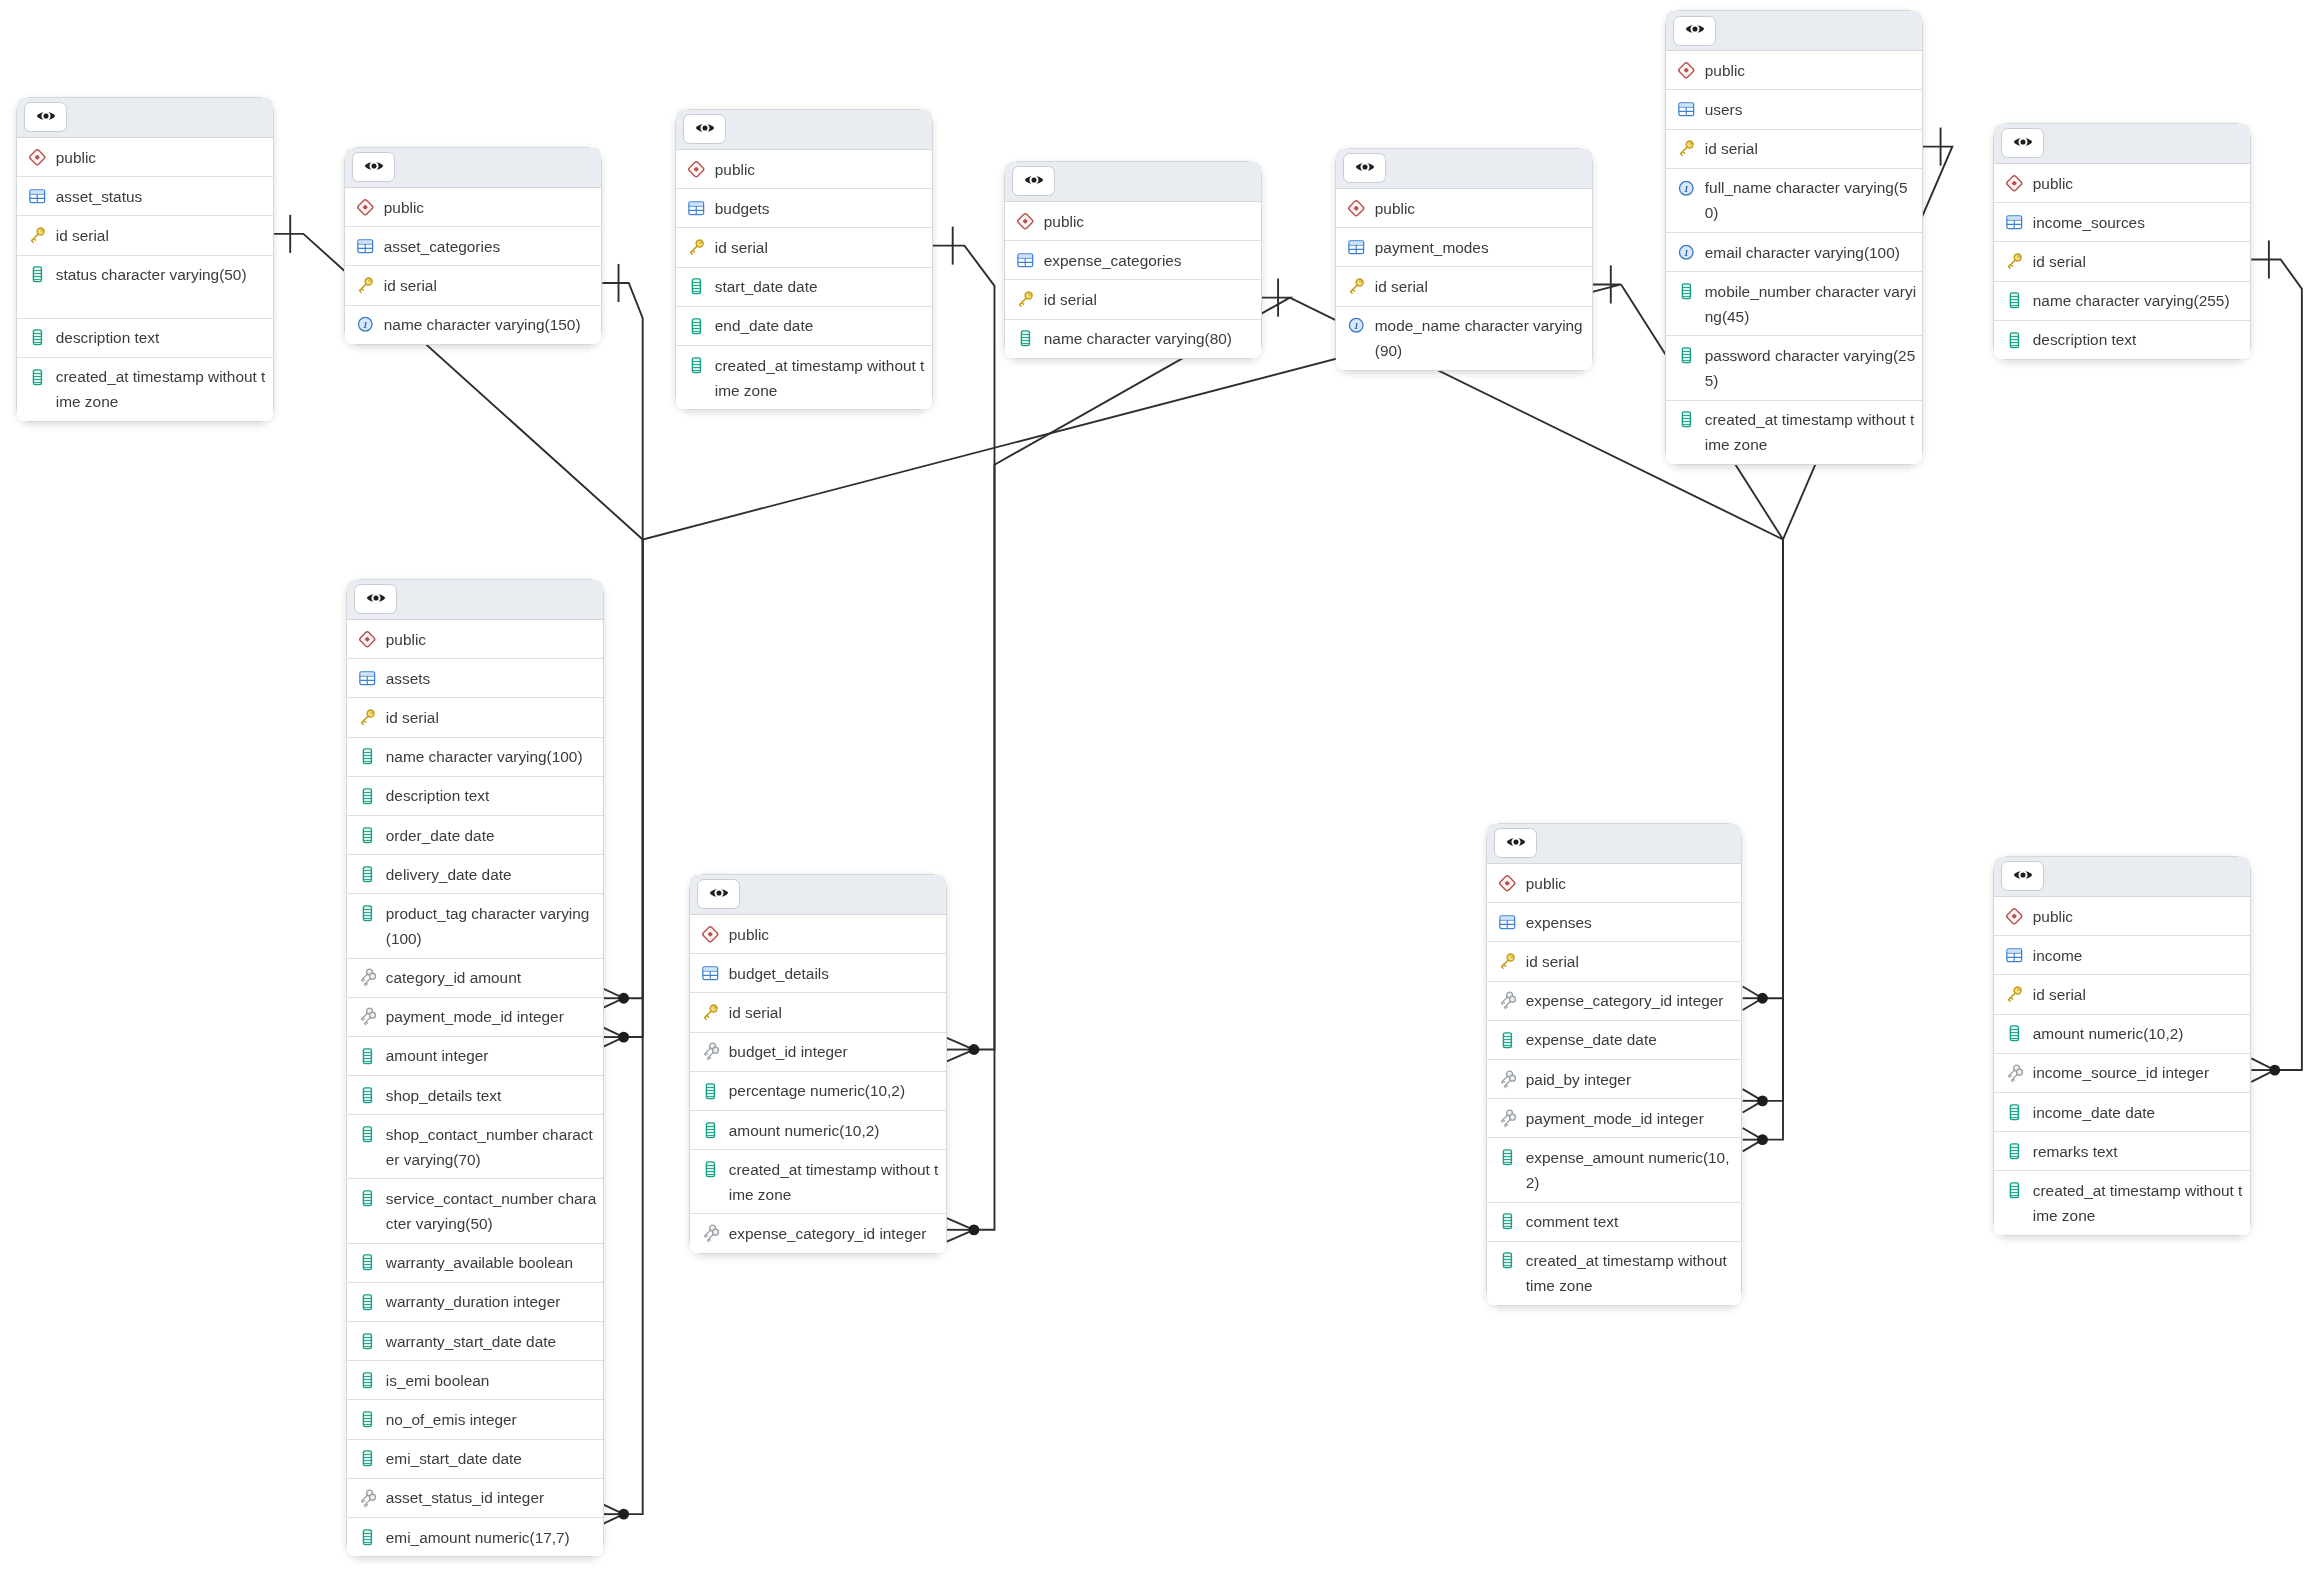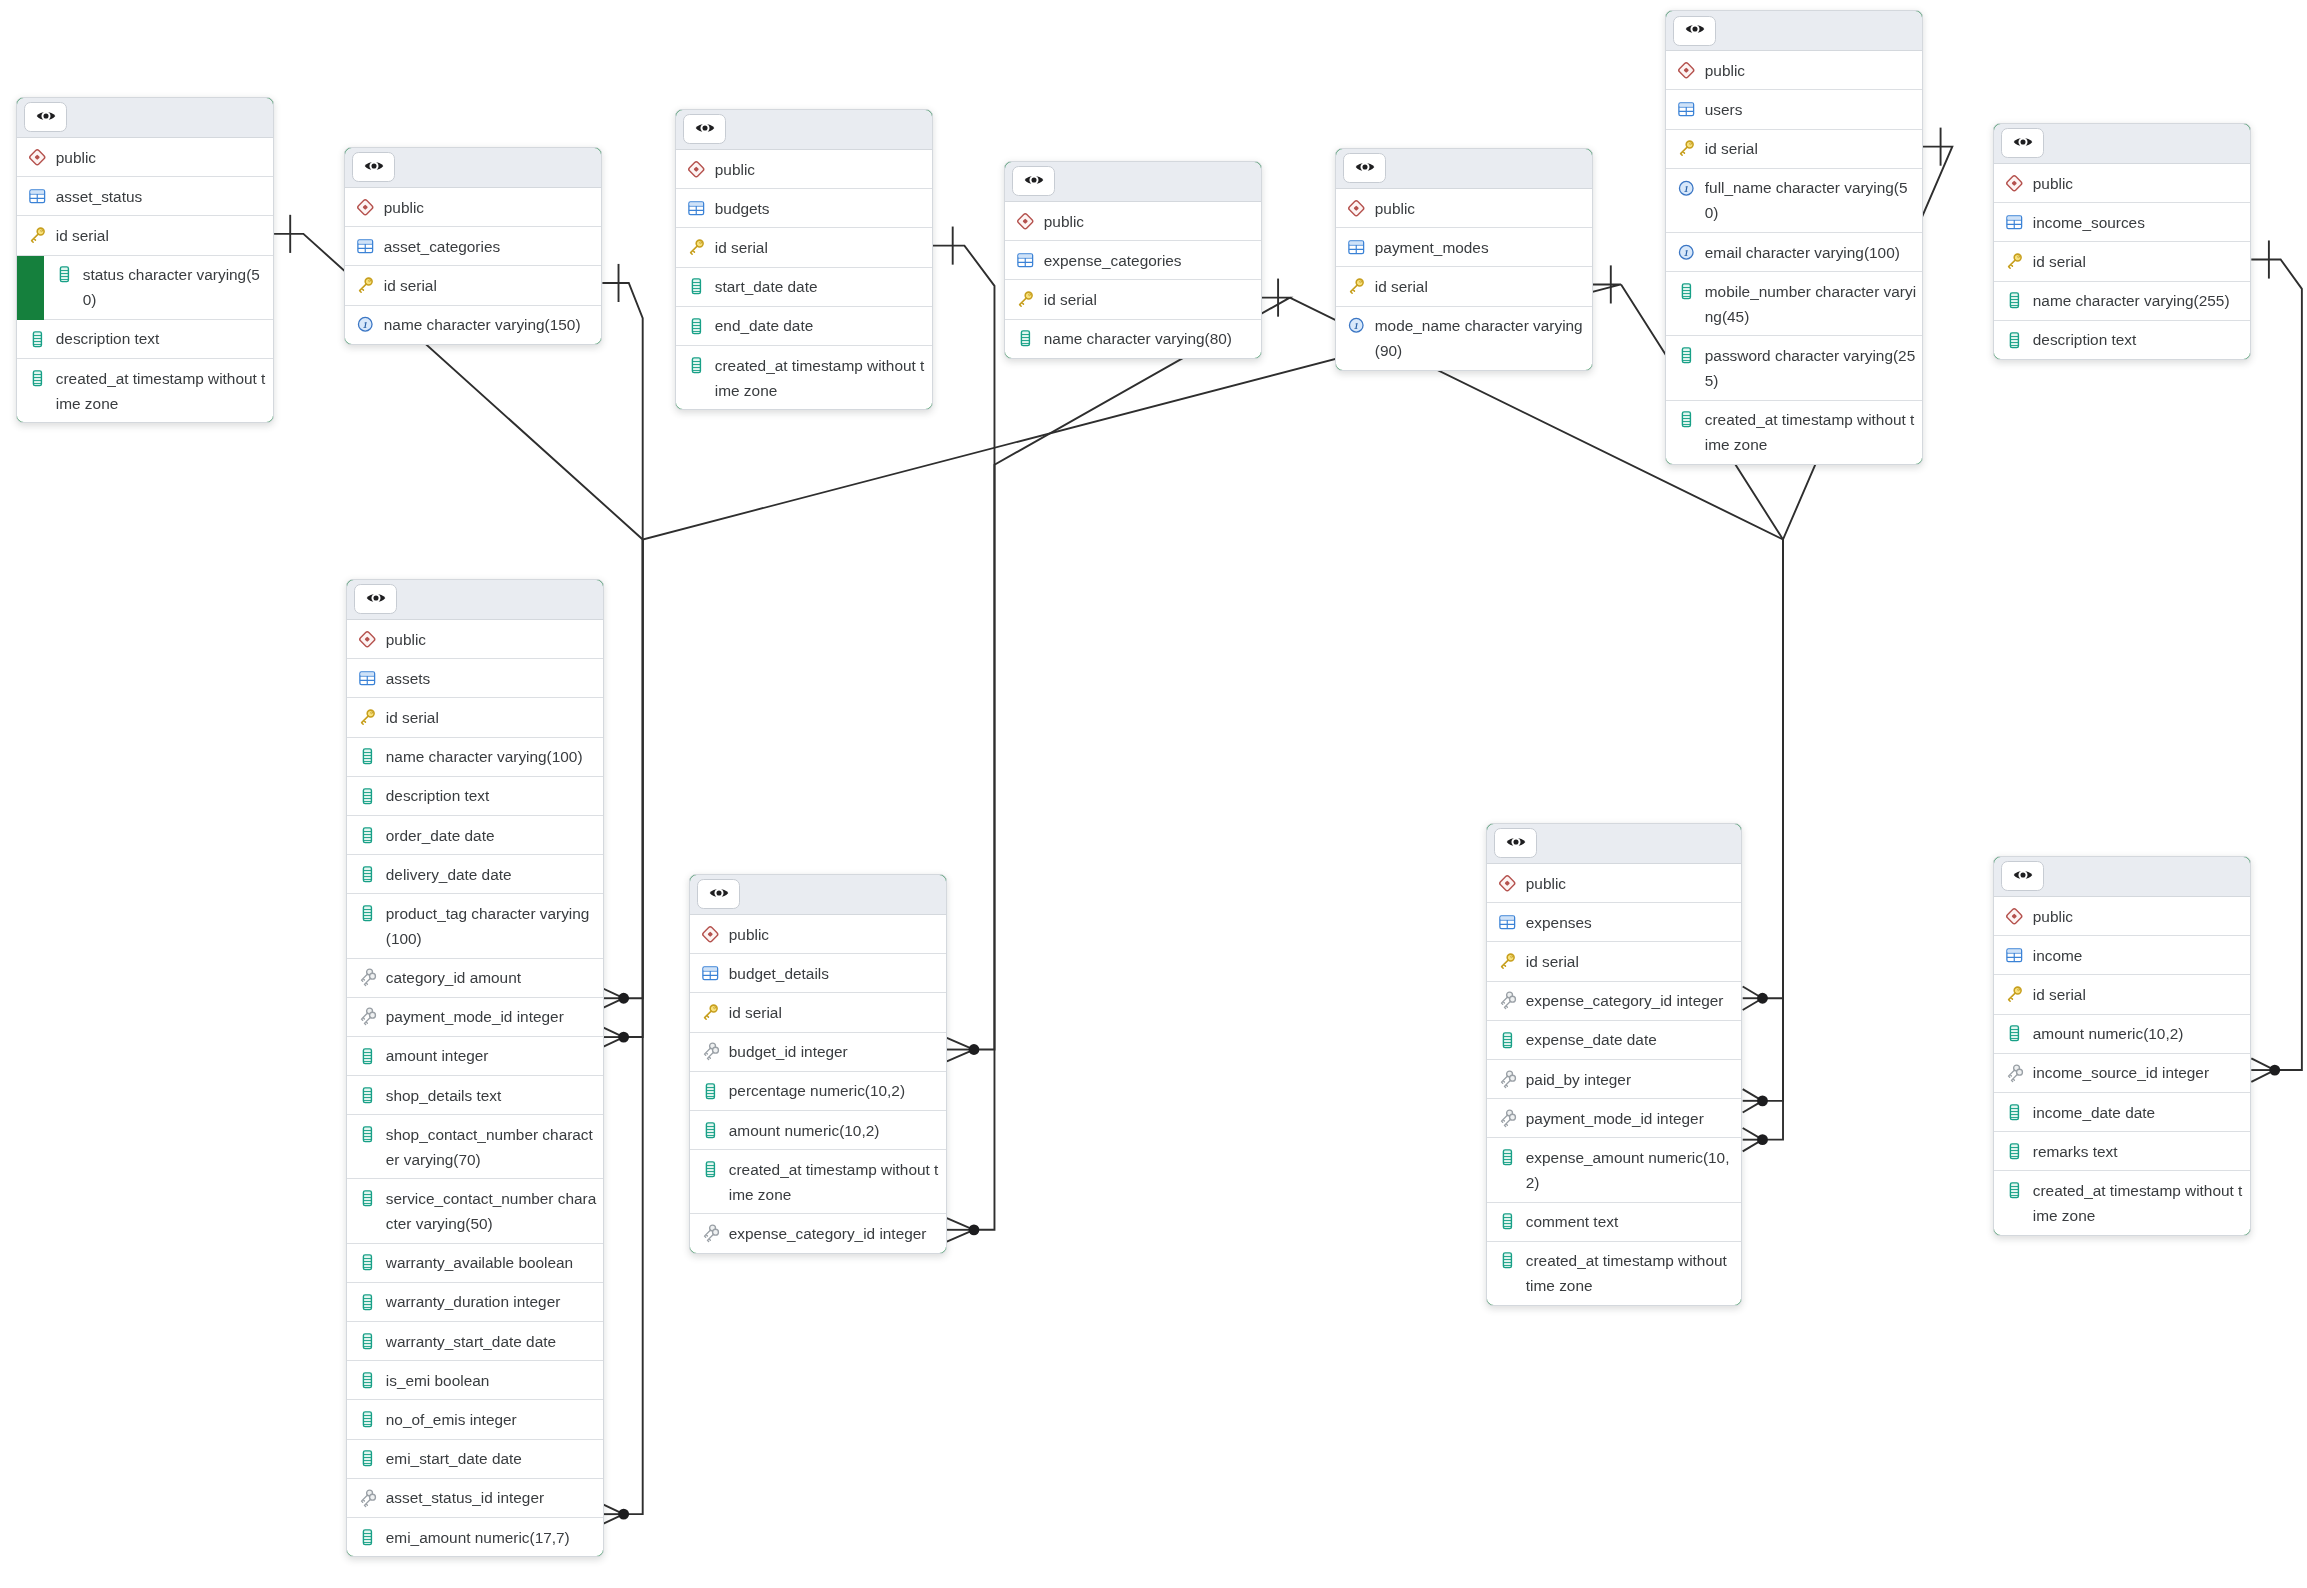--- a/index.html
+++ b/index.html
@@ -7,23 +7,23 @@
     position:relative;
     width:2307px;height:1589px;
     background:#ffffff;
     overflow:hidden;
     font-family:"Liberation Sans", sans-serif;
   }
   #edges{position:absolute;left:0;top:0;z-index:0;}
   .tbl{
     position:absolute;
     z-index:1;
-    background:#15803d;
+    background:#84cc16;
     border:0.7px solid #d4d8dd;
-    border-radius:7px;
+    border-radius:16px;
     box-shadow:0 2.2px 7.3px rgba(60,64,67,.18);
     box-sizing:border-box;
     color:#393c3f;
     font-size:15.4px;
     line-height:25px;
   }
   .hdr{
     height:39px;
     background:#e9ecf1;
     border-bottom:0.7px solid #d4d8dd;
@@ -43,21 +43,21 @@
   .row{
     display:flex;
     align-items:flex-start;
     min-height:38px;
     padding:6.6px 5.9px 6.6px 10.3px;
     box-sizing:border-box;
     border-bottom:0.7px solid #dcdfe3;
     background:#fff;
   }
   .row:last-child{border-bottom:none;border-radius:0 0 6.6px 6.6px;}
-  .row.tall{min-height:63px;margin-left:27px;}
+  .row.tall{min-height:63px;}
   .cicon{
     flex:0 0 20.5px;
     width:20.5px;height:20.5px;
     margin-right:8px;
     margin-top:2.2px;
   }
   .clabel{
     flex:1 1 auto;
     word-break:break-all;
     white-space:normal;

